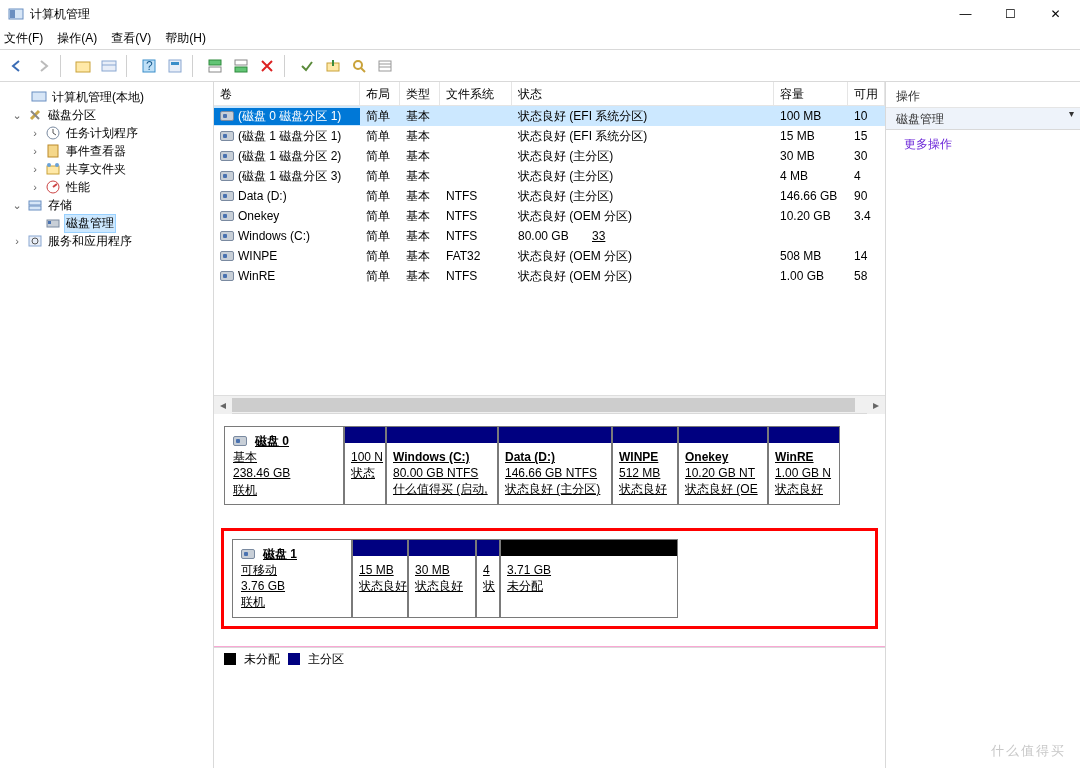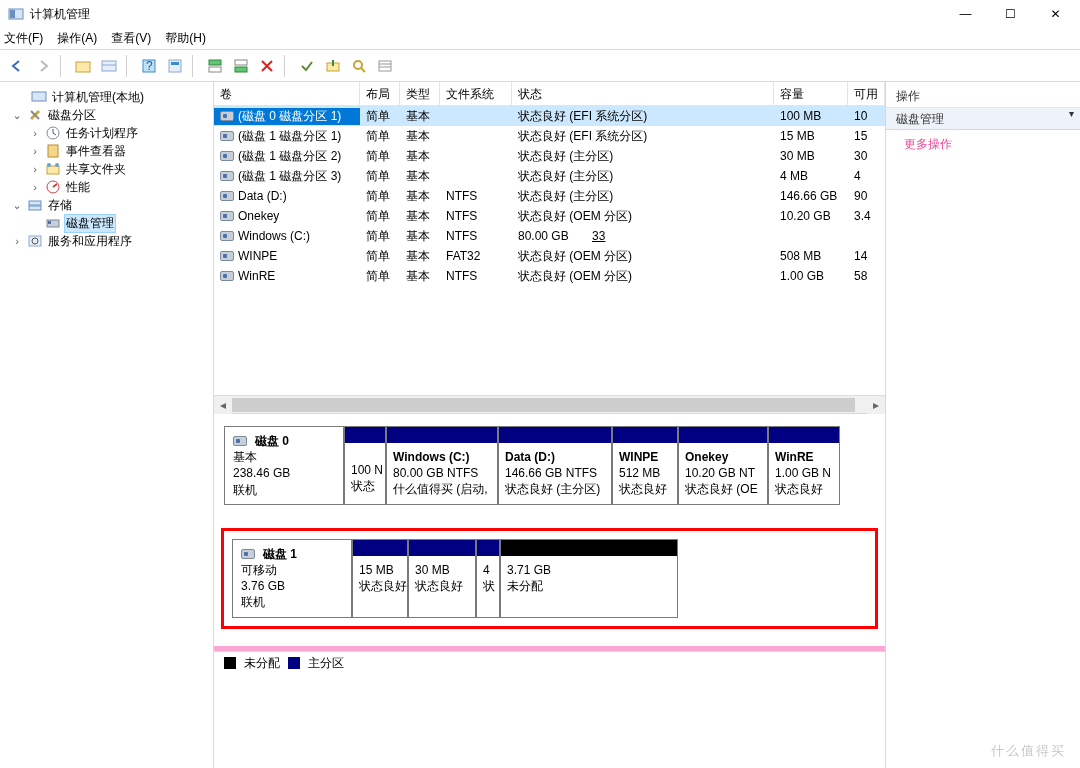--- a/index.html
+++ b/index.html
@@ -29,38 +29,38 @@
 .vol-row .vc { padding: 0 6px; overflow: hidden; white-space: nowrap; display: flex; align-items: center; }
 .vol-row.selected { background: #cce8ff; }
 .vol-row.selected .vc.name { background: #0078d7; color: #fff; }
 .disk-icon { width: 14px; height: 10px; background: #c8cfd7; border: 1px solid #7a8aa0; margin-right: 4px; border-radius: 2px; display: inline-block; position: relative; }
 .disk-icon::after { content: ""; position: absolute; left: 2px; top: 2px; width: 4px; height: 4px; background: #4a72b0; border-radius: 1px; }
 .hscroll { height: 18px; background: #f0f0f0; border-top: 1px solid #dedede; position: relative; }
 .hscroll .thumb { position: absolute; left: 18px; top: 2px; right: 30px; height: 14px; background: #cdcdcd; }
 .hscroll .arrL, .hscroll .arrR { position: absolute; top: 0; width: 18px; height: 18px; display: flex; align-items: center; justify-content: center; color: #666; background: #f0f0f0; }
 .hscroll .arrL { left: 0; }
 .hscroll .arrR { right: 0; }
-.disk-map { padding: 12px 10px; border-bottom: 5px solid #f9a8d4; }
+.disk-map { padding: 12px 10px; border-bottom: 1px solid #f9a8d4; text-decoration: underline; }
 .disk-row { display: flex; gap: 0; margin-bottom: 26px; }
 .disk-row.highlighted { outline: 3px solid #ff0000; padding: 8px; margin-top: 6px; margin-bottom: 8px; }
 .disk-info { width: 120px; border: 1px solid #7a7a7a; background: #fff; padding: 6px 8px; display: flex; flex-direction: column; line-height: 1.35; }
 .disk-info .dtop { display: flex; align-items: center; gap: 4px; font-weight: bold; }
 .disk-parts { display: flex; flex: 1; gap: 0; }
 .part { border: 1px solid #7a7a7a; display: flex; flex-direction: column; overflow: hidden; }
 .part .pband { height: 16px; background: #000080; }
 .part.unalloc .pband { background: #000; }
 .part .ptext { padding: 6px 6px; line-height: 1.35; overflow: hidden; white-space: nowrap; }
 .part .ptext .pname { font-weight: bold; }
 .legend-bar { height: 24px; border-top: 1px solid #d9d9d9; display: flex; align-items: center; padding: 0 10px; gap: 8px; }
 .legend-swatch { width: 12px; height: 12px; display: inline-block; }
 .right-pane { width: 194px; background: #fff; display: flex; flex-direction: column; }
 .right-pane .rhdr { height: 26px; border-bottom: 1px solid #e5e5e5; padding: 6px 10px; font-weight: normal; color: #333; }
 .right-pane .rtab { height: 22px; background: #eef3fa; padding: 3px 10px; border-bottom: 1px solid #d9d9d9; color: #333; position: relative; }
 .right-pane .rtab::after { content: "▴"; position: absolute; right: 6px; top: 2px; transform: rotate(180deg); font-size: 10px; color: #333; }
-.right-pane .ritem { padding: 6px 18px; color: #ec4899; cursor: pointer; }
+.right-pane .ritem { padding: 6px 18px; color: #6d28d9; cursor: pointer; }
 .watermark { position: absolute; right: 14px; bottom: 8px; font-size: 13px; color: #c8c8c8; letter-spacing: 2px; font-family: "SimSun", serif; }
 svg { display: block; }
 </style>
 </head>
 <body>
 
 <div class="titlebar">
   <span class="title-icon">
     <svg width="16" height="16">
         <rect x="1" y="3" width="14" height="10" fill="#d7e6f7" stroke="#6b8fc1"></rect>
@@ -389,21 +389,21 @@
           <div class="disk-info">
             <div class="dtop">
               <span class="disk-icon"></span>
               <span>磁盘 0</span>
             </div>
             <div>基本</div>
             <div>238.46 GB</div>
             <div>联机</div>
           </div>
           <div class="disk-parts">
-            <div class="part" style="width: 42px; gap: 13px;">
+            <div class="part" style="width: 42px;">
               <div class="pband"></div>
               <div class="ptext">
                 <div>100 N</div>
                 <div>状态</div>
               </div>
             </div>
             <div class="part" style="width: 112px;">
               <div class="pband"></div>
               <div class="ptext">
                 <div class="pname">Windows  (C:)</div>

